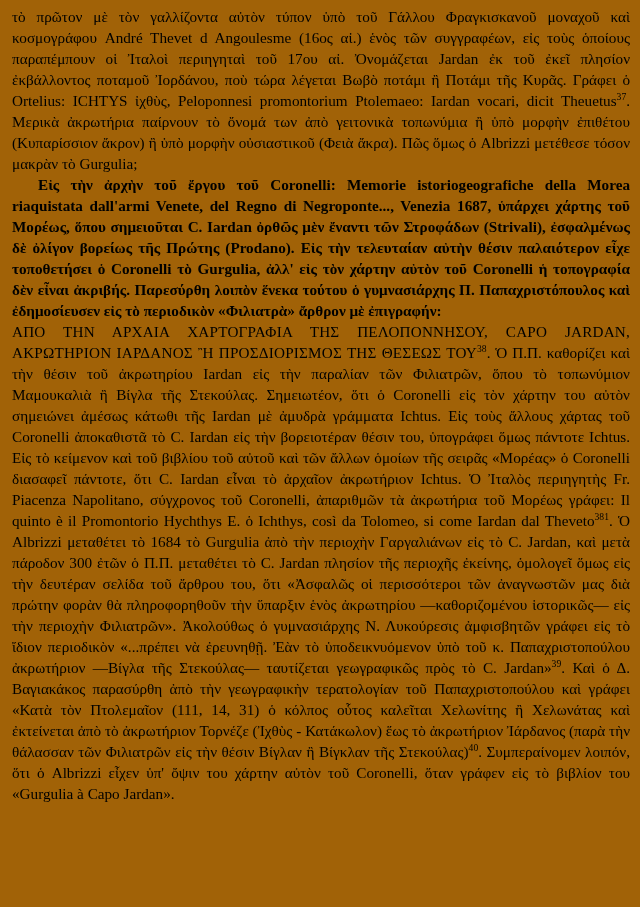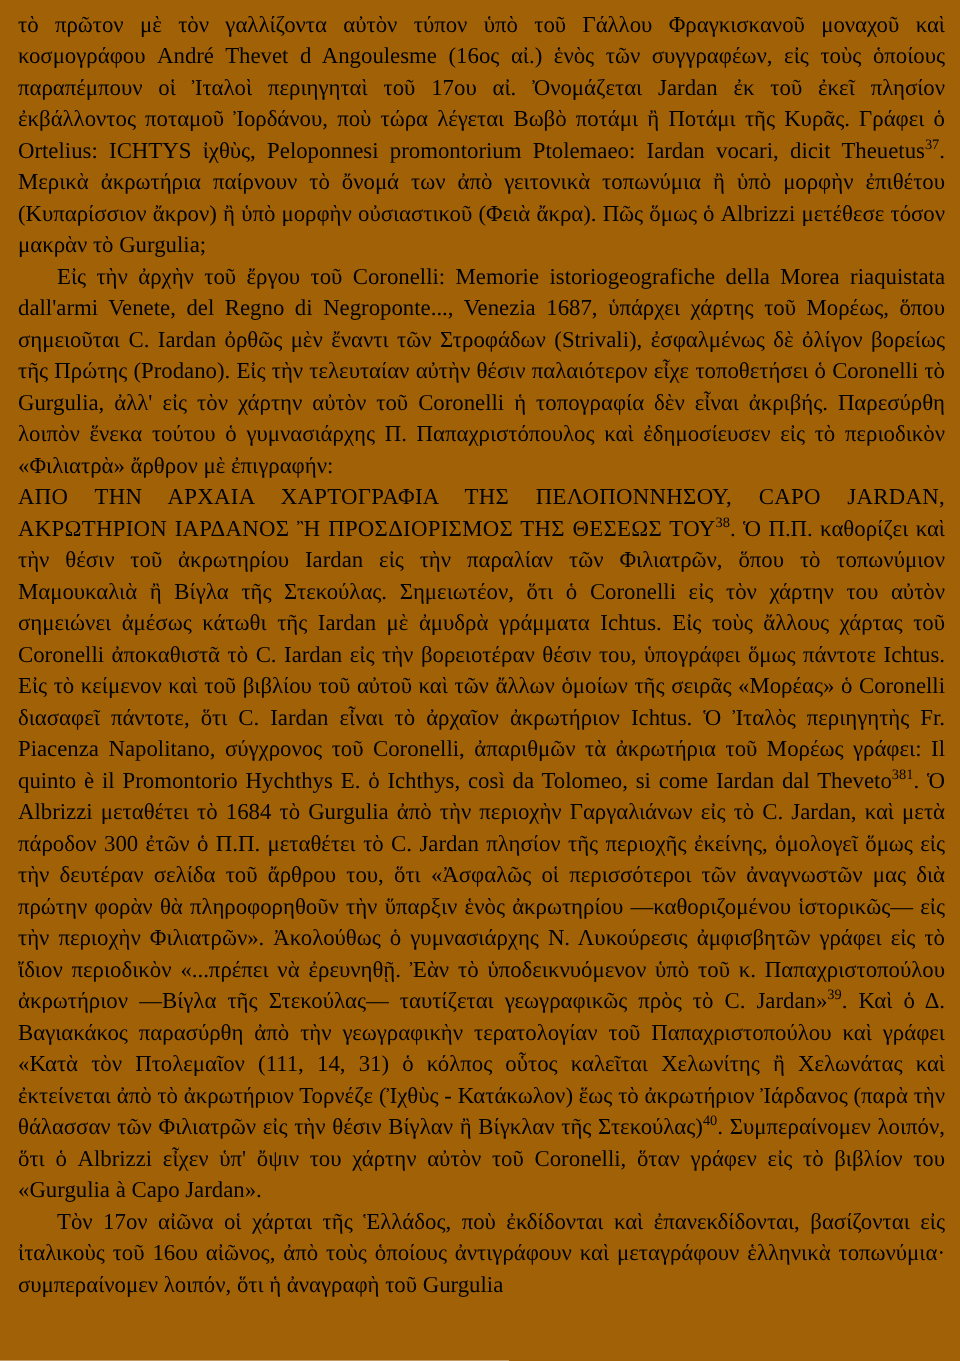--- a/index.html
+++ b/index.html
@@ -25,20 +25,21 @@
     margin: 0 0 0 0;
     font-size: 15.2px;
     line-height: 21.0px;
     text-align: justify;
     text-justify: inter-word;
     hyphens: none;
     word-spacing: 0px;
   }
   .para.indent {
     text-indent: 26px;
+    font-weight: bold;
   }
   .caps {
     
     letter-spacing: 0.2px;
   }
   sup {
     font-size: 9.6px;
     line-height: 0;
     vertical-align: 6px;
   }
@@ -47,15 +48,14 @@
 <body>
 
 <div id="page">
 
   <p class="para"><span>τὸ πρῶτον μὲ τὸν γαλλίζοντα αὐτὸν τύπον ὑπὸ τοῦ Γάλλου Φραγκισκανοῦ μοναχοῦ καὶ κοσμογράφου André Thevet d Angoulesme (16ος αἰ.) ἑνὸς τῶν συγγραφέων, εἰς τοὺς ὁποίους παραπέμπουν οἱ Ἰταλοὶ περιηγηταὶ τοῦ 17ου αἰ. Ὀνομάζεται Jardan ἐκ τοῦ ἐκεῖ πλησίον ἐκβάλλοντος ποταμοῦ Ἰορδάνου, ποὺ τώρα λέγεται Βωβὸ ποτάμι ἢ Ποτάμι τῆς Κυρᾶς. Γράφει ὁ Ortelius: ICHTYS ἰχθὺς, Peloponnesi promontorium Ptolemaeo: Iardan vocari, dicit Theuetus</span><sup>37</sup><span>. Μερικὰ ἀκρωτήρια παίρνουν τὸ ὄνομά των ἀπὸ γειτονικὰ τοπωνύμια ἢ ὑπὸ μορφὴν ἐπιθέτου (Κυπαρίσσιον ἄκρον) ἢ ὑπὸ μορφὴν οὐσιαστικοῦ (Φειὰ ἄκρα). Πῶς ὅμως ὁ Albrizzi μετέθεσε τόσον μακρὰν τὸ Gurgulia;</span></p>
 
   <p class="para indent"><span>Εἰς τὴν ἀρχὴν τοῦ ἔργου τοῦ Coronelli: Memorie istoriogeografiche della Morea riaquistata dall'armi Venete, del Regno di Negroponte..., Venezia 1687, ὑπάρχει χάρτης τοῦ Μορέως, ὅπου σημειοῦται C. Iardan ὀρθῶς μὲν ἔναντι τῶν Στροφάδων (Strivali), ἐσφαλμένως δὲ ὀλίγον βορείως τῆς Πρώτης (Prodano). Εἰς τὴν τελευταίαν αὐτὴν θέσιν παλαιότερον εἶχε τοποθετήσει ὁ Coronelli τὸ Gurgulia, ἀλλ' εἰς τὸν χάρτην αὐτὸν τοῦ Coronelli ἡ τοπογραφία δὲν εἶναι ἀκριβής. Παρεσύρθη λοιπὸν ἕνεκα τούτου ὁ γυμνασιάρχης Π. Παπαχριστόπουλος καὶ ἐδημοσίευσεν εἰς τὸ περιοδικὸν «Φιλιατρὰ» ἄρθρον μὲ ἐπιγραφήν:</span></p>
 
   <p class="para"><span class="caps">ΑΠΟ ΤΗΝ ΑΡΧΑΙΑ ΧΑΡΤΟΓΡΑΦΙΑ ΤΗΣ ΠΕΛΟΠΟΝΝΗΣΟΥ, CAPO JARDAN, ΑΚΡΩΤΗΡΙΟΝ ΙΑΡΔΑΝΟΣ Ἢ ΠΡΟΣΔΙΟΡΙΣΜΟΣ ΤΗΣ ΘΕΣΕΩΣ ΤΟΥ</span><sup>38</sup><span>. Ὁ Π.Π. καθορίζει καὶ τὴν θέσιν τοῦ ἀκρωτηρίου Iardan εἰς τὴν παραλίαν τῶν Φιλιατρῶν, ὅπου τὸ τοπωνύμιον Μαμουκαλιὰ ἢ Βίγλα τῆς Στεκούλας. Σημειωτέον, ὅτι ὁ Coronelli εἰς τὸν χάρτην του αὐτὸν σημειώνει ἀμέσως κάτωθι τῆς Iardan μὲ ἀμυδρὰ γράμματα Ichtus. Εἰς τοὺς ἄλλους χάρτας τοῦ Coronelli ἀποκαθιστᾶ τὸ C. Iardan εἰς τὴν βορειοτέραν θέσιν του, ὑπογράφει ὅμως πάντοτε Ichtus. Εἰς τὸ κείμενον καὶ τοῦ βιβλίου τοῦ αὐτοῦ καὶ τῶν ἄλλων ὁμοίων τῆς σειρᾶς «Μορέας» ὁ Coronelli διασαφεῖ πάντοτε, ὅτι C. Iardan εἶναι τὸ ἀρχαῖον ἀκρωτήριον Ichtus. Ὁ Ἰταλὸς περιηγητὴς Fr. Piacenza Napolitano, σύγχρονος τοῦ Coronelli, ἀπαριθμῶν τὰ ἀκρωτήρια τοῦ Μορέως γράφει: Il quinto è il Promontorio Hychthys E. ὁ Ichthys, così da Tolomeo, si come Iardan dal Thevetο</span><sup>381</sup><span>. Ὁ Albrizzi μεταθέτει τὸ 1684 τὸ Gurgulia ἀπὸ τὴν περιοχὴν Γαργαλιάνων εἰς τὸ C. Jardan, καὶ μετὰ πάροδον 300 ἐτῶν ὁ Π.Π. μεταθέτει τὸ C. Jardan πλησίον τῆς περιοχῆς ἐκείνης, ὁμολογεῖ ὅμως εἰς τὴν δευτέραν σελίδα τοῦ ἄρθρου του, ὅτι «Ἀσφαλῶς οἱ περισσότεροι τῶν ἀναγνωστῶν μας διὰ πρώτην φορὰν θὰ πληροφορηθοῦν τὴν ὕπαρξιν ἑνὸς ἀκρωτηρίου —καθοριζομένου ἱστορικῶς— εἰς τὴν περιοχὴν Φιλιατρῶν». Ἀκολούθως ὁ γυμνασιάρχης Ν. Λυκούρεσις ἀμφισβητῶν γράφει εἰς τὸ ἴδιον περιοδικὸν «...πρέπει νὰ ἐρευνηθῇ. Ἐὰν τὸ ὑποδεικνυόμενον ὑπὸ τοῦ κ. Παπαχριστοπούλου ἀκρωτήριον —Βίγλα τῆς Στεκούλας— ταυτίζεται γεωγραφικῶς πρὸς τὸ C. Jardan»</span><sup>39</sup><span>. Καὶ ὁ Δ. Βαγιακάκος παρασύρθη ἀπὸ τὴν γεωγραφικὴν τερατολογίαν τοῦ Παπαχριστοπούλου καὶ γράφει «Κατὰ τὸν Πτολεμαῖον (111, 14, 31) ὁ κόλπος οὗτος καλεῖται Χελωνίτης ἢ Χελωνάτας καὶ ἐκτείνεται ἀπὸ τὸ ἀκρωτήριον Τορνέζε (Ἰχθὺς - Κατάκωλον) ἕως τὸ ἀκρωτήριον Ἰάρδανος (παρὰ τὴν θάλασσαν τῶν Φιλιατρῶν εἰς τὴν θέσιν Βίγλαν ἢ Βίγκλαν τῆς Στεκούλας)</span><sup>40</sup><span>. Συμπεραίνομεν λοιπόν, ὅτι ὁ Albrizzi εἶχεν ὑπ' ὄψιν του χάρτην αὐτὸν τοῦ Coronelli, ὅταν γράφεν εἰς τὸ βιβλίον του «Gurgulia à Capo Jardan».</span></p>
 
-  <p class="para indent"><span>Τὸν 17ον αἰῶνα οἱ χάρται τῆς Ἑλλάδος, ποὺ ἐκδίδονται καὶ ἐπανεκδίδονται, βασίζονται εἰς ἰταλικοὺς τοῦ 16ου αἰῶνος, ἀπὸ τοὺς ὁποίους ἀντιγράφουν καὶ μεταγράφουν ἑλληνικὰ τοπωνύμια· συμπεραίνομεν λοιπόν, ὅτι ἡ ἀναγραφὴ τοῦ Gurgulia</span></p>
 
 </div>
 
 </body></html>

